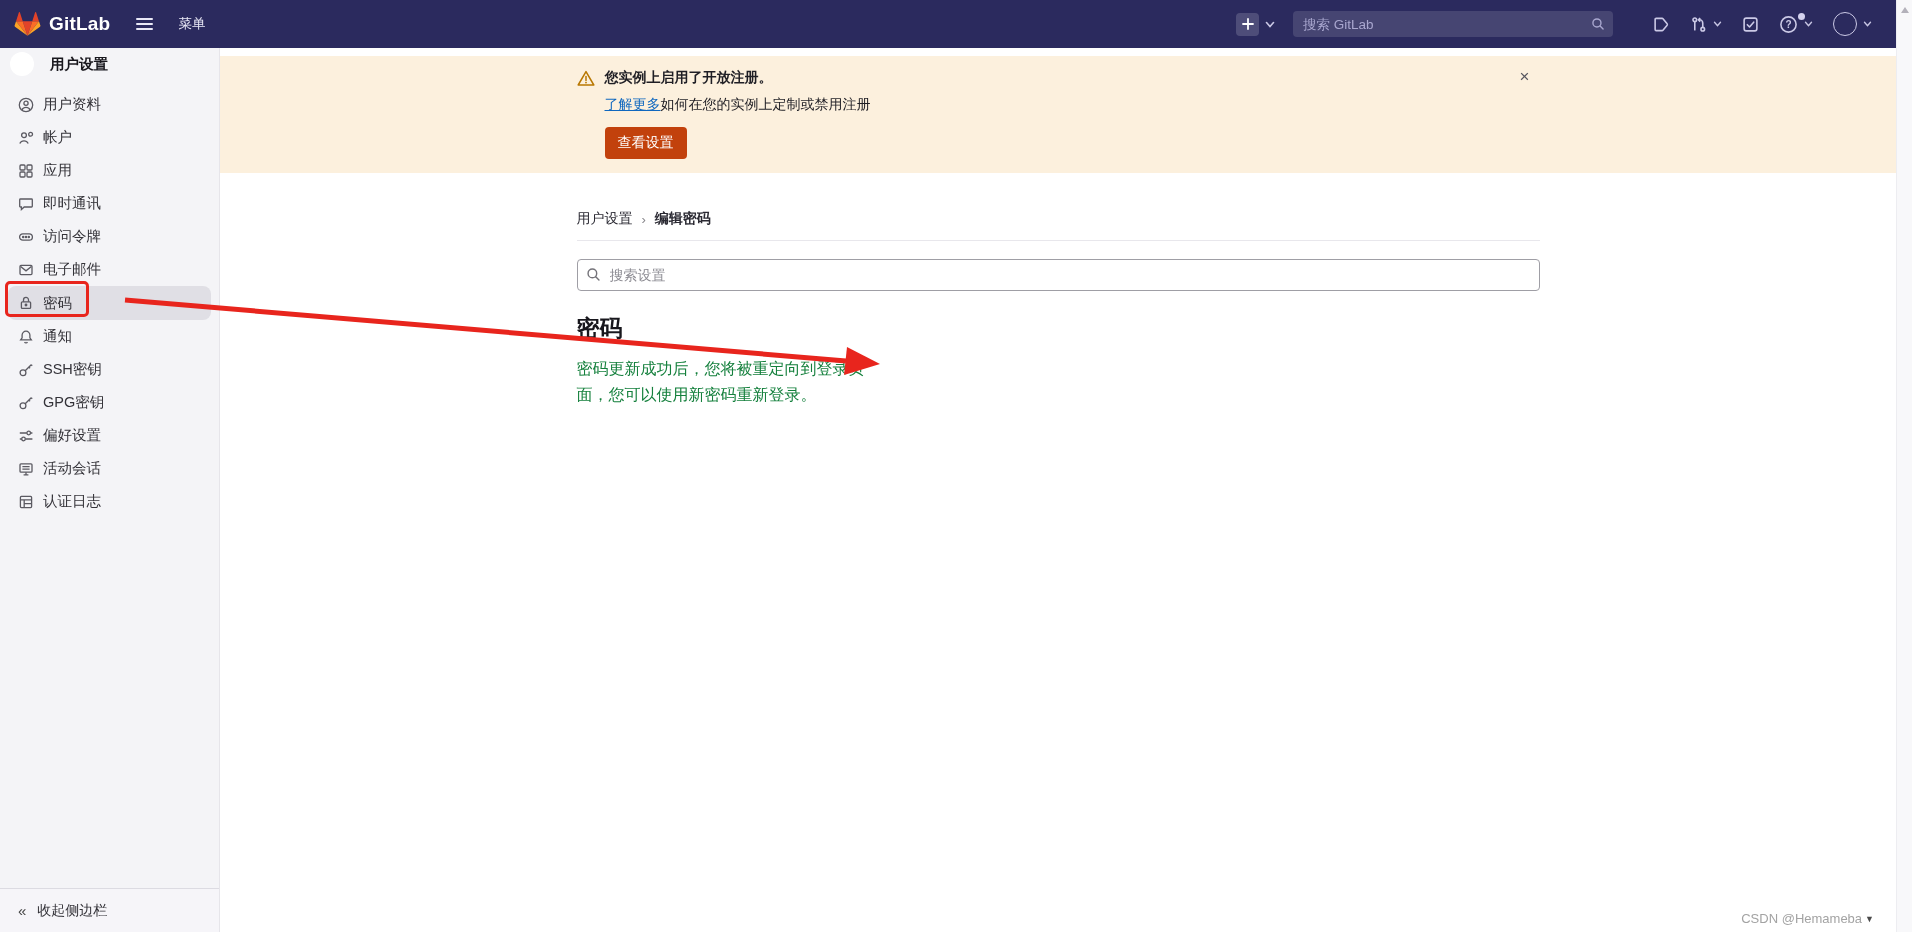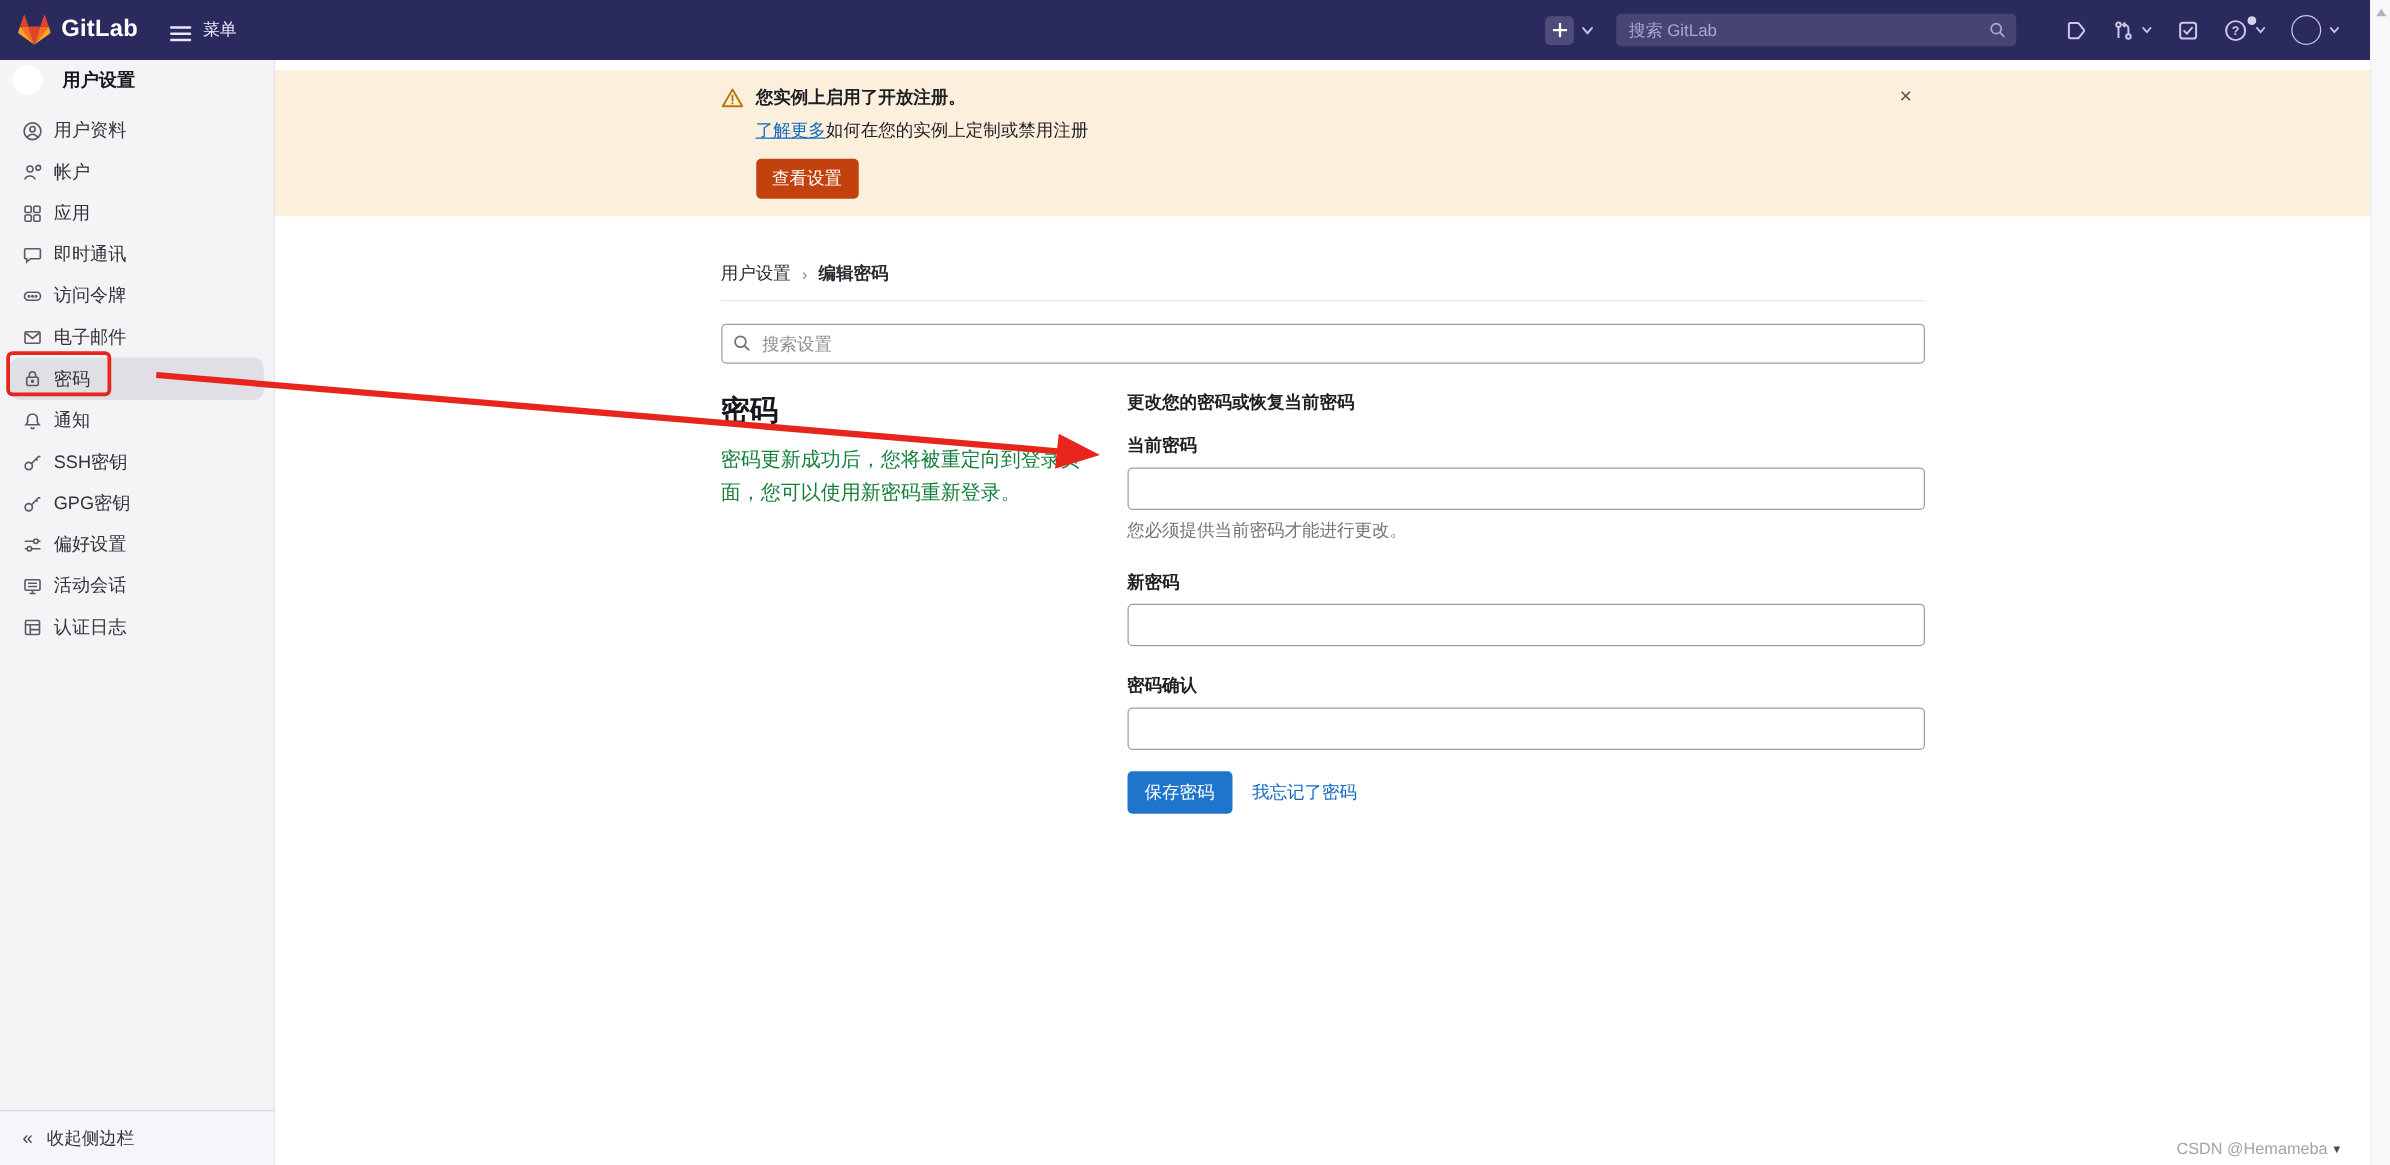--- a/index.html
+++ b/index.html
@@ -11,21 +11,21 @@
   .app { position:absolute; inset:0; }
 
   
   .navbar {
     position:absolute; top:0; left:0; width:1896px; height:48px;
     background:#2b2a5e; display:flex; align-items:center; z-index:10;
   }
   .nav-left { display:flex; align-items:center; padding-left:14px; }
   .logo-mark { width:27px; height:26px; display:block; }
   .logo-word { color:#fff; font-size:19px; font-weight:600; margin-left:8px; letter-spacing:.2px; }
-  .menu-group { display:flex; align-items:flex-end; margin-left:26px; cursor:pointer; }
+  .menu-group { display:flex; align-items:center; margin-left:26px; cursor:pointer;gap:16px; }
   .hamburger { width:17px; height:12px; display:flex; flex-direction:column; justify-content:space-between; }
   .hamburger span { display:block; height:2px; background:#e9e8f6; border-radius:1px; }
   .menu-label { color:#e9e8f6; font-size:13.5px; margin-left:9px; }
   .nav-spacer { flex:1; }
   .nav-right { display:flex; align-items:center; margin-right:24px; }
   .plus-btn {
     width:23px; height:23px; border-radius:4px; background:rgba(255,255,255,.17);
     display:flex; align-items:center; justify-content:center; cursor:pointer;
   }
   .nav-chevron { margin-left:6px; display:flex; cursor:pointer; }
@@ -420,38 +420,20 @@
             <path d="m10.4 10.4 3.4 3.4" stroke="#737278" stroke-width="1.5" stroke-linecap="round"></path>
           </svg>
         <input type="text" placeholder="搜索设置" style="">
       </div>
 
       <div class="columns">
         <div class="col-left">
           <h1>密码</h1>
           <p>密码更新成功后，您将被重定向到登录页面，您可以使用新密码重新登录。</p>
         </div>
-        <div class="col-right">
-          <div class="form-title">更改您的密码或恢复当前密码</div>
-
-          <div class="field-label">当前密码</div>
-          <input class="pw-input" type="password" value="" style="">
-          <div class="field-hint">您必须提供当前密码才能进行更改。</div>
-
-          <div class="field-label gap">新密码</div>
-          <input class="pw-input" type="password" value="" style="">
-
-          <div class="field-label gap">密码确认</div>
-          <input class="pw-input" type="password" value="" style="">
-
-          <div class="form-actions">
-            <button class="save-btn">保存密码</button>
-            <a class="forgot-link">我忘记了密码</a>
-          </div>
-        </div>
       </div>
     </div>
   </div>
 
   <div class="scrollbar">
     <div class="scroll-up"></div>
   </div>
 
   <div class="anno-box"></div>
   <svg class="anno-arrow" width="1912" height="932" viewBox="0 0 1912 932">

